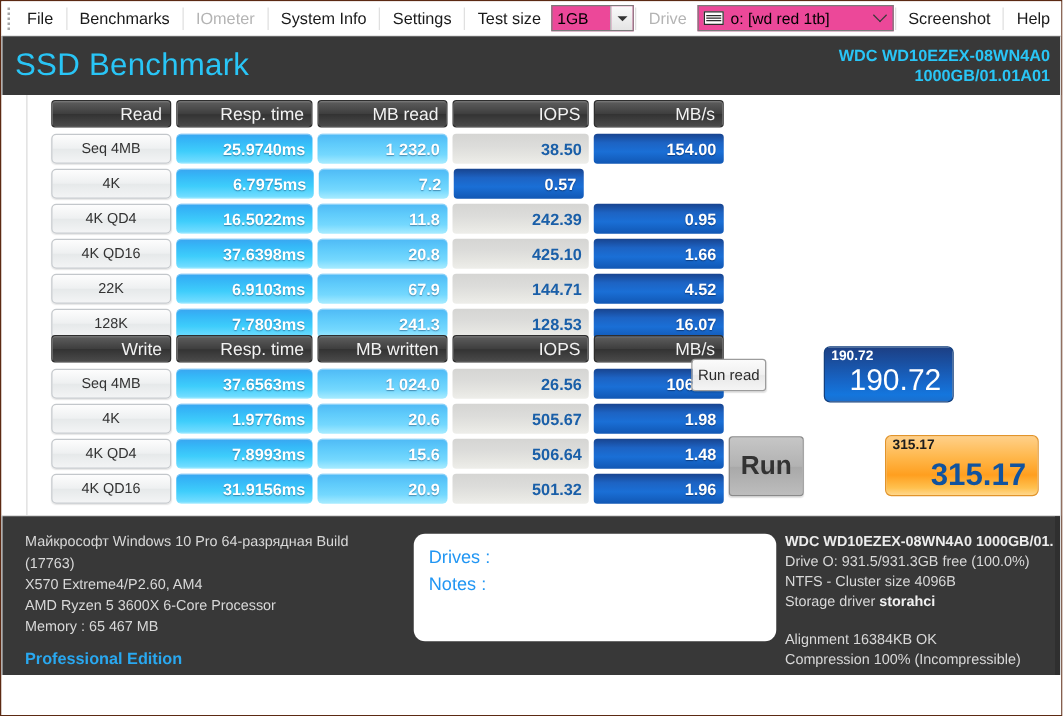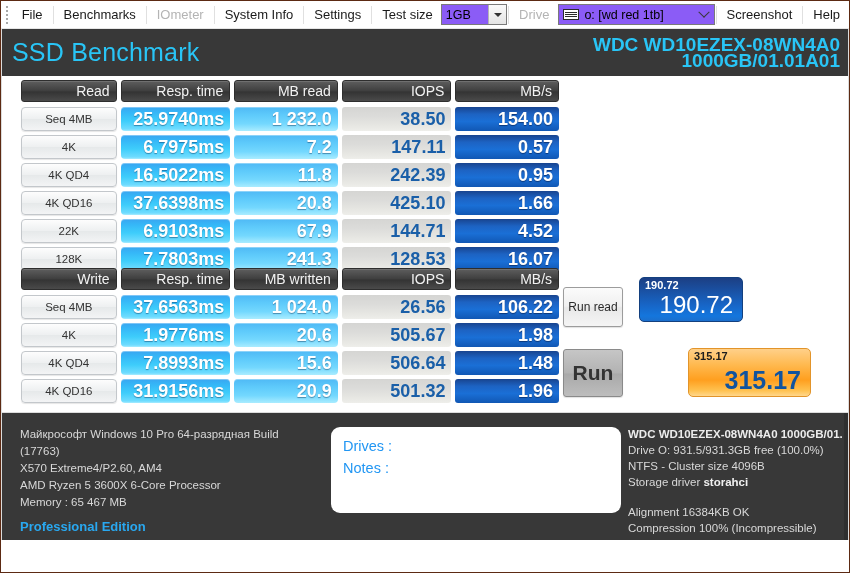--- a/index.html
+++ b/index.html
@@ -117,21 +117,21 @@
     font-size: 13px;
     color: #1a1a1a;
     padding: 3px 6px 3px 9px;
     white-space: nowrap;
   }
   .menu-label.disabled { color: #b4b4b4; }
 
   .combo {
     height: 21px;
     border: 1px solid #7a7a7a;
-    background: #8b5cf6;
+    background: #ec4899;
     display: flex;
     align-items: center;
     box-sizing: border-box;
     font-size: 12.5px;
     color: #000;
   }
   .combo .val {
     padding-left: 4px;
     flex: 1;
     white-space: nowrap;
@@ -194,52 +194,53 @@
   }
   #bench-title {
     color: #29c5f6;
     font-size: 25px;
     font-weight: 400;
     letter-spacing: 0.2px;
   }
   #drive-id {
     text-align: right;
     color: #29c5f6;
-    font-size: 19px;
+    font-size: 13px;
     font-weight: bold;
     line-height: 16px;
   }
 
   
   #work {
     position: relative;
     height: 336px;
     background: #ffffff;
     border-left: 1px solid #dcdcdc;
     border-right: 1px solid #dcdcdc;
     box-sizing: border-box;
+    margin-left: 20px;
   }
 
   .bench-table {
     position: absolute;
     left: 19px;
     width: 538px;
   }
   #read-table { top: 4px; }
   #write-table { top: 192px; }
 
   .trow { display: flex; gap: 4px; margin-bottom: 4px; height: 24px; }
   .trow.hdr { height: 22px; margin-bottom: 5px; }
 
   .cell {
     box-sizing: border-box;
     display: flex;
     align-items: center;
     border-radius: 4px;
-    font-size: 18px;
+    font-size: 13px;
     font-weight: bold;
     color: #ffffff;
     padding: 0 6px;
     overflow: hidden;
     white-space: nowrap;
   }
   .c-label  { width: 96px; }
   .c-resp   { width: 110px; }
   .c-mb     { width: 104px; }
   .c-iops   { width: 110px; }
@@ -305,21 +306,21 @@
     display: flex;
     align-items: center;
     justify-content: center;
     border: 1px solid #9c9c9c;
     border-radius: 3px;
     background: linear-gradient(#fbfbfb, #f0f0f0 48%, #e8e8e8 52%, #f5f5f5);
     color: #2a2a2a;
     font-size: 12px;
     box-shadow: 0 1px 1px rgba(0,0,0,0.12);
   }
-  #run-read-btn  { left: 561px; top: 211px; width: 60px; height: 40px; }
+  #run-read-btn  { left: 531px; top: 211px; width: 60px; height: 26px; }
   #run-write-btn { left: 561px; top: 363px; width: 60px; height: 27px; }
   #run-btn {
     left: 561px; top: 273px; width: 60px; height: 48px;
     background: linear-gradient(#c6c6c6, #b2b2b2 50%, #a9a9a9 52%, #bdbdbd);
     border: 1px solid #8a8a8a;
     font-size: 21px;
     font-weight: bold;
     color: #333;
   }
 
@@ -489,21 +490,20 @@
         <div class="cell lbl-btn c-label">Seq 4MB</div>
         <div class="cell v-cyan c-resp">25.9740ms</div>
         <div class="cell v-cyan2 c-mb">1 232.0</div>
         <div class="cell v-gray c-iops">38.50</div>
         <div class="cell v-blue c-mbs">154.00</div>
       </div>
       <div class="trow">
         <div class="cell lbl-btn c-label">4K</div>
         <div class="cell v-cyan c-resp">6.7975ms</div>
         <div class="cell v-cyan2 c-mb">7.2</div>
-        <div class="cell v-gray c-iops">147.11</div>
         <div class="cell v-blue c-mbs">0.57</div>
       </div>
       <div class="trow">
         <div class="cell lbl-btn c-label">4K QD4</div>
         <div class="cell v-cyan c-resp">16.5022ms</div>
         <div class="cell v-cyan2 c-mb">11.8</div>
         <div class="cell v-gray c-iops">242.39</div>
         <div class="cell v-blue c-mbs">0.95</div>
       </div>
       <div class="trow">

